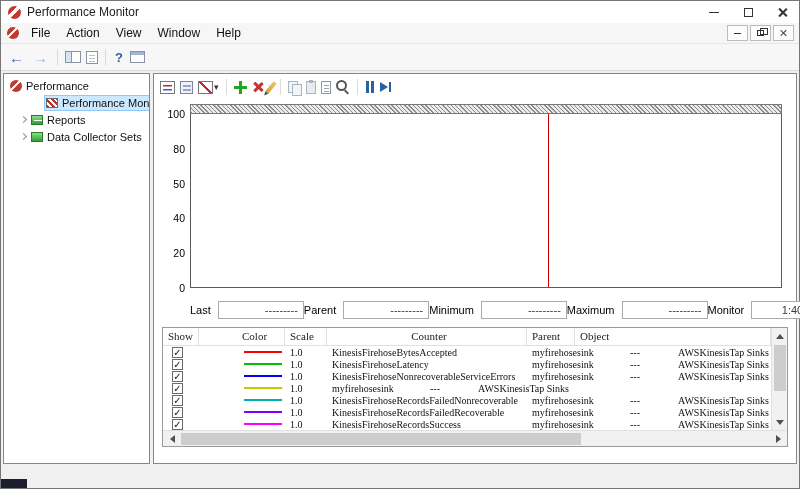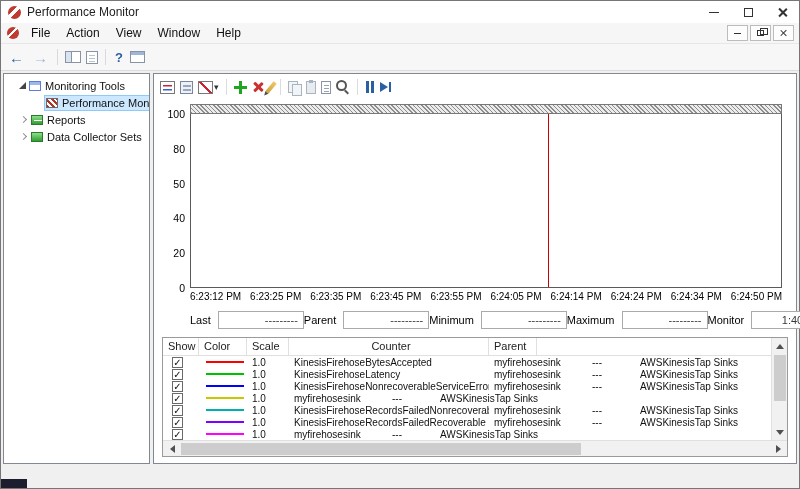--- a/index.html
+++ b/index.html
@@ -122,28 +122,28 @@
 
   
   .stats{display:flex;justify-content:space-between;align-items:center;margin:8px 14px 6px 36px;flex:0 0 auto;}
   .stat{display:flex;align-items:center;gap:7px;font-size:11px;color:#000;white-space:nowrap;}
   .stat-box{height:18px;border:1px solid #aaaaaa;background:#fff;display:flex;align-items:center;justify-content:flex-end;
     padding:0 5px;color:#3a3a3a;font-size:11px;}
   .w86{width:86px;} .w58{width:58px;}
 
   
   .ctable{margin:2px 8px 6px 8px;border:1px solid #9a9a9a;display:flex;flex-direction:column;flex:0 0 auto;}
-  .ctable-body{display:flex;}
+  .ctable-body{display:flex;font-family:Liberation Serif, serif;}
   .cols{flex:1;min-width:0;}
   .chead{display:flex;height:18px;border-bottom:1px solid #e0e0e0;background:#fff;font-size:11px;color:#222;}
   .hcell{border-right:1px solid #e0e0e0;padding:2px 0 0 5px;white-space:nowrap;overflow:hidden;}
   .crows{min-height:84px;}
   .crow{display:flex;height:12px;align-items:center;font-size:10px;color:#111;}
   .ccell{padding-left:5px;white-space:nowrap;overflow:hidden;display:flex;align-items:center;}
-  .col-show{width:36px;} .col-color{width:48px;} .col-scale{width:42px;} .col-counter{width:200px;text-align:center;}
+  .col-show{width:36px;} .col-color{width:48px;margin-left:38px;} .col-scale{width:42px;} .col-counter{width:200px;text-align:center;}
   .col-instance{width:98px;} .col-parent{width:48px;} .col-object{flex:1;}
   .cbox{width:11px;height:11px;border:1px solid #6a6a6a;background:#fff;font-size:10px;line-height:9px;
     display:flex;align-items:center;justify-content:center;margin-left:4px;color:#111;}
   .cline{width:38px;height:2px;display:inline-block;margin-left:2px;}
 
   .vscroll{width:16px;background:#f1f1f1;border-left:1px solid #e0e0e0;display:flex;flex-direction:column;align-items:center;padding:2px 0;}
   .vthumb{width:12px;height:46px;background:#cdcdcd;margin-top:3px;}
   .vspacer{flex:1;}
   .sbtn{width:14px;height:12px;display:flex;align-items:center;justify-content:center;}
   .tri-up{width:0;height:0;border-left:4px solid transparent;border-right:4px solid transparent;border-bottom:5px solid #505050;}
@@ -206,24 +206,23 @@
     <span class="ni-tree"></span>
     <span class="ni-export"></span>
     <span class="nsep"></span>
     <span class="ni-help">?</span>
     <span class="ni-window"></span>
   </div>
 
   <div class="content">
 
     <div class="tree-panel">
-      <div class="trow ind1">
-        <span class="exp-expanded"></span>
-        <span class="mt-icon"></span>
-        <span class="lbl">Monitoring Tools</span>
+      <div class="trow ind0">
+        <span class="perf-root-icon"></span>
+        <span class="lbl">Performance</span>
       </div>
       <div class="trow ind2">
         <span class="sel-wrap">
           <span class="pm-icon"></span>
           <span class="lbl">Performance Monitor</span>
         </span>
       </div>
       <div class="trow ind1">
         <span class="exp-collapsed"></span>
         <span class="rep-icon"></span>
@@ -288,32 +287,20 @@
             <div class="ytick">50</div>
             <div class="ytick">40</div>
             <div class="ytick">20</div>
             <div class="ytick">0</div>
           </div>
         <div class="plot-col">
           <div class="hatch"></div>
           <div class="plot">
             <div class="timeline" style="left: 60.5%; background: rgb(204, 0, 0);"></div>
           </div>
-          <div class="xlabels">
-              <div class="xtick">6:23:12 PM</div>
-              <div class="xtick">6:23:25 PM</div>
-              <div class="xtick">6:23:35 PM</div>
-              <div class="xtick">6:23:45 PM</div>
-              <div class="xtick">6:23:55 PM</div>
-              <div class="xtick">6:24:05 PM</div>
-              <div class="xtick">6:24:14 PM</div>
-              <div class="xtick">6:24:24 PM</div>
-              <div class="xtick">6:24:34 PM</div>
-              <div class="xtick">6:24:50 PM</div>
-            </div>
         </div>
       </div>
 
       <div class="stats">
         <div class="stat">
           <span>Last</span>
           <span class="stat-box w86">---------</span>
         </div>
         <div class="stat">
           <span>Parent</span>
@@ -335,20 +322,21 @@
 
       <div class="ctable">
         <div class="ctable-body">
           <div class="cols">
             <div class="chead">
               <div class="hcell col-show">Show</div>
               <div class="hcell col-color">Color</div>
               <div class="hcell col-scale">Scale</div>
               <div class="hcell col-counter">Counter</div>
               <div class="hcell col-parent">Parent</div>
+              <div class="hcell col-object">Object</div>
             </div>
             <div class="crows">
                 <div class="crow">
                   <div class="ccell col-show">
                     <span class="cbox">✓</span>
                   </div>
                   <div class="ccell col-color">
                     <span class="cline" style="background: rgb(255, 0, 0);"></span>
                   </div>
                   <div class="ccell col-scale">1.0</div>
@@ -422,20 +410,21 @@
                   <div class="ccell col-object">AWSKinesisTap Sinks</div>
                 </div>
                 <div class="crow">
                   <div class="ccell col-show">
                     <span class="cbox">✓</span>
                   </div>
                   <div class="ccell col-color">
                     <span class="cline" style="background: rgb(255, 0, 255);"></span>
                   </div>
                   <div class="ccell col-scale">1.0</div>
+                  <div class="ccell col-counter">KinesisFirehoseRecordsSuccess</div>
                   <div class="ccell col-instance">myfirehosesink</div>
                   <div class="ccell col-parent">---</div>
                   <div class="ccell col-object">AWSKinesisTap Sinks</div>
                 </div>
               </div>
           </div>
           <div class="vscroll">
             <div class="sbtn">
                 <div class="tri-up"></div>
               </div>

